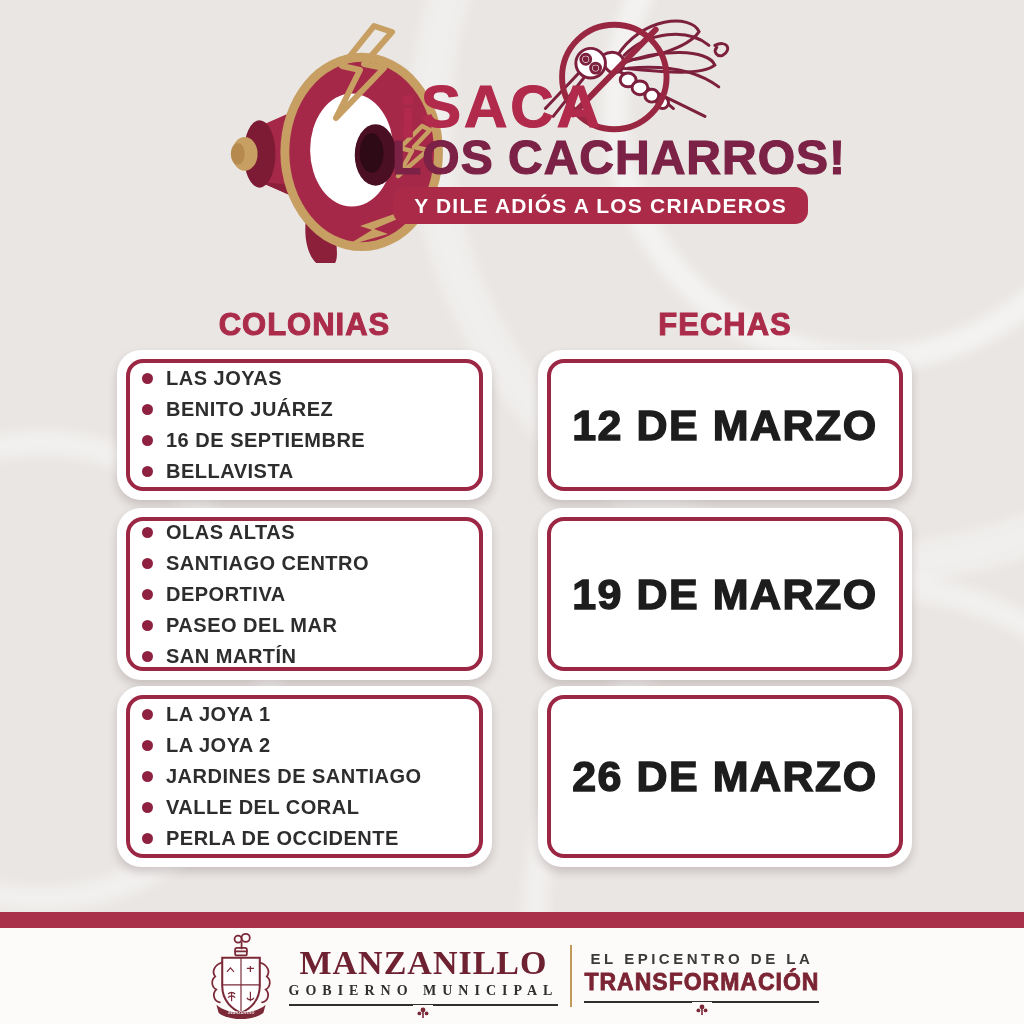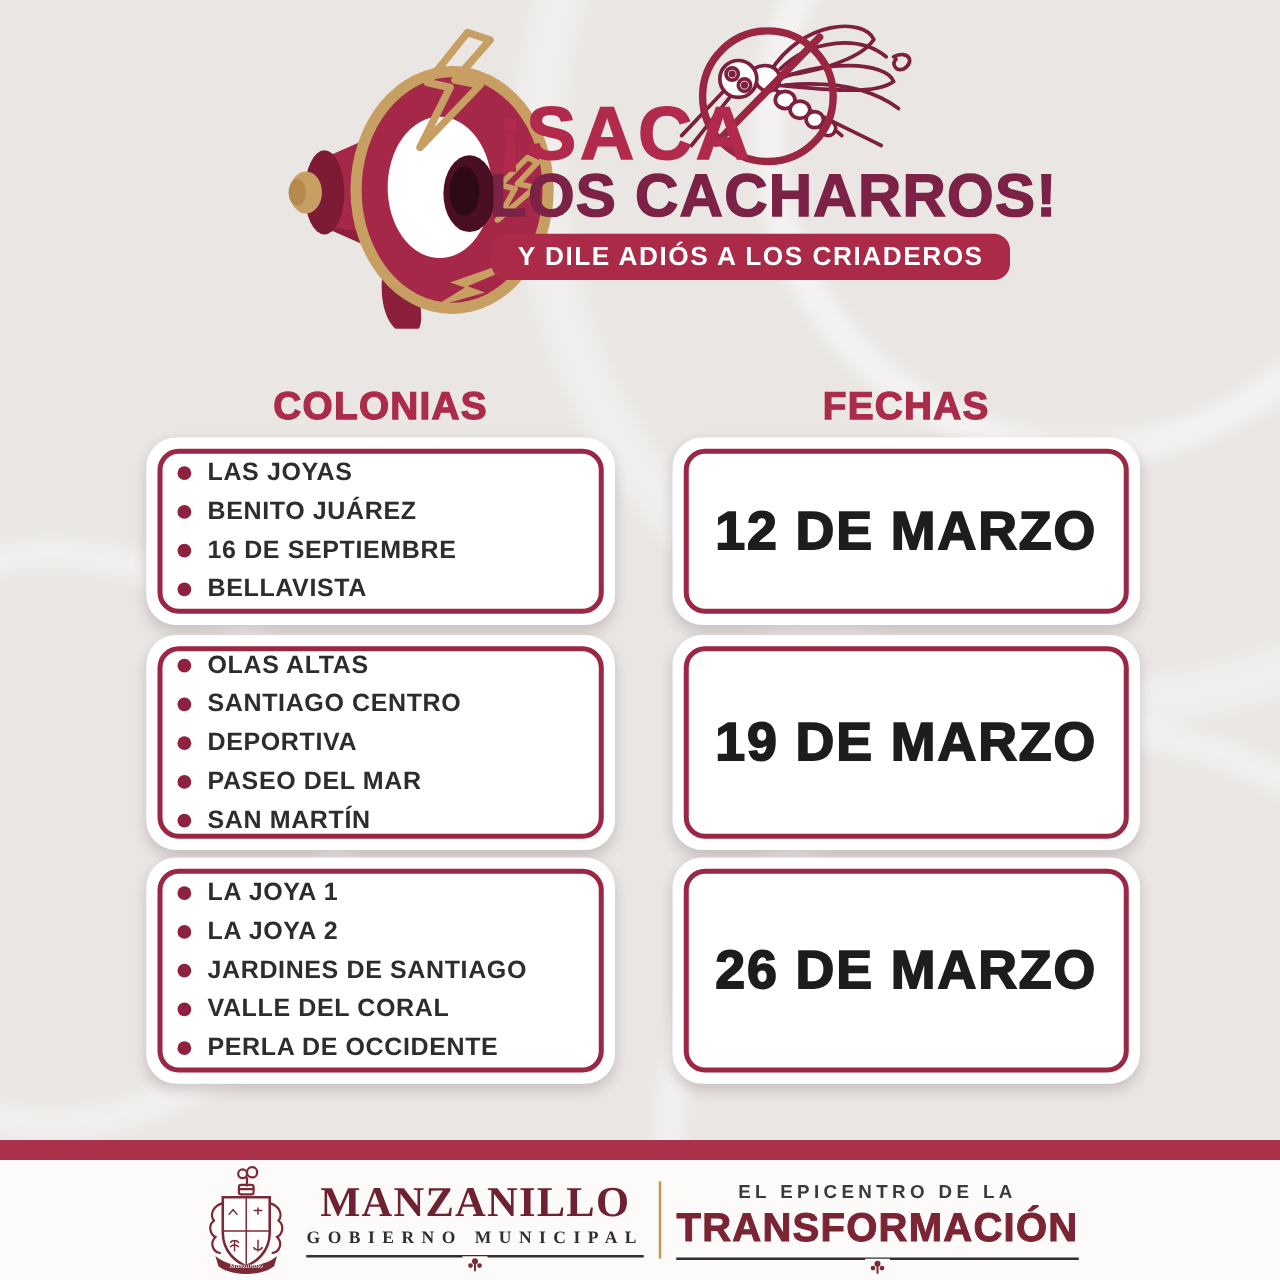--- a/index.html
+++ b/index.html
@@ -53,21 +53,21 @@
   .cityblock{text-align:center;}
   .cityname{font-family:"Liberation Serif", serif;font-size:34px;font-weight:bold;
             color:#6e2231;letter-spacing:1px;line-height:34px;}
   .gov{font-family:"Liberation Serif", serif;font-size:14px;font-weight:bold;color:#2f2f2f;
        letter-spacing:6px;margin-top:3px;}
   .rule{position:relative;height:2px;background:#2f2f2f;margin-top:5px;}
   .rule .orn{position:absolute;left:50%;top:1px;transform:translateX(-50%);background:#fcfbfa;padding:0 3px;}
   .golddiv{width:2px;height:62px;background:#bf9a58;flex:none;}
   .sloganblock{text-align:center;}
   .slogan1{font-size:15px;font-weight:bold;color:#3a3a3a;letter-spacing:3.5px;}
-  .slogan2{font-size:32px;font-weight:bold;color:#7b2433;letter-spacing:1px;margin-top:2px;
+  .slogan2{font-size:23px;font-weight:bold;color:#7b2433;letter-spacing:1px;margin-top:2px;
            -webkit-text-stroke:.8px #7b2433;}
 </style>
 </head>
 <body>
 
 <div class="canvas">
 
   <div class="ring r1"></div>
   <div class="ring r2"></div>
   <div class="ring r3"></div>

